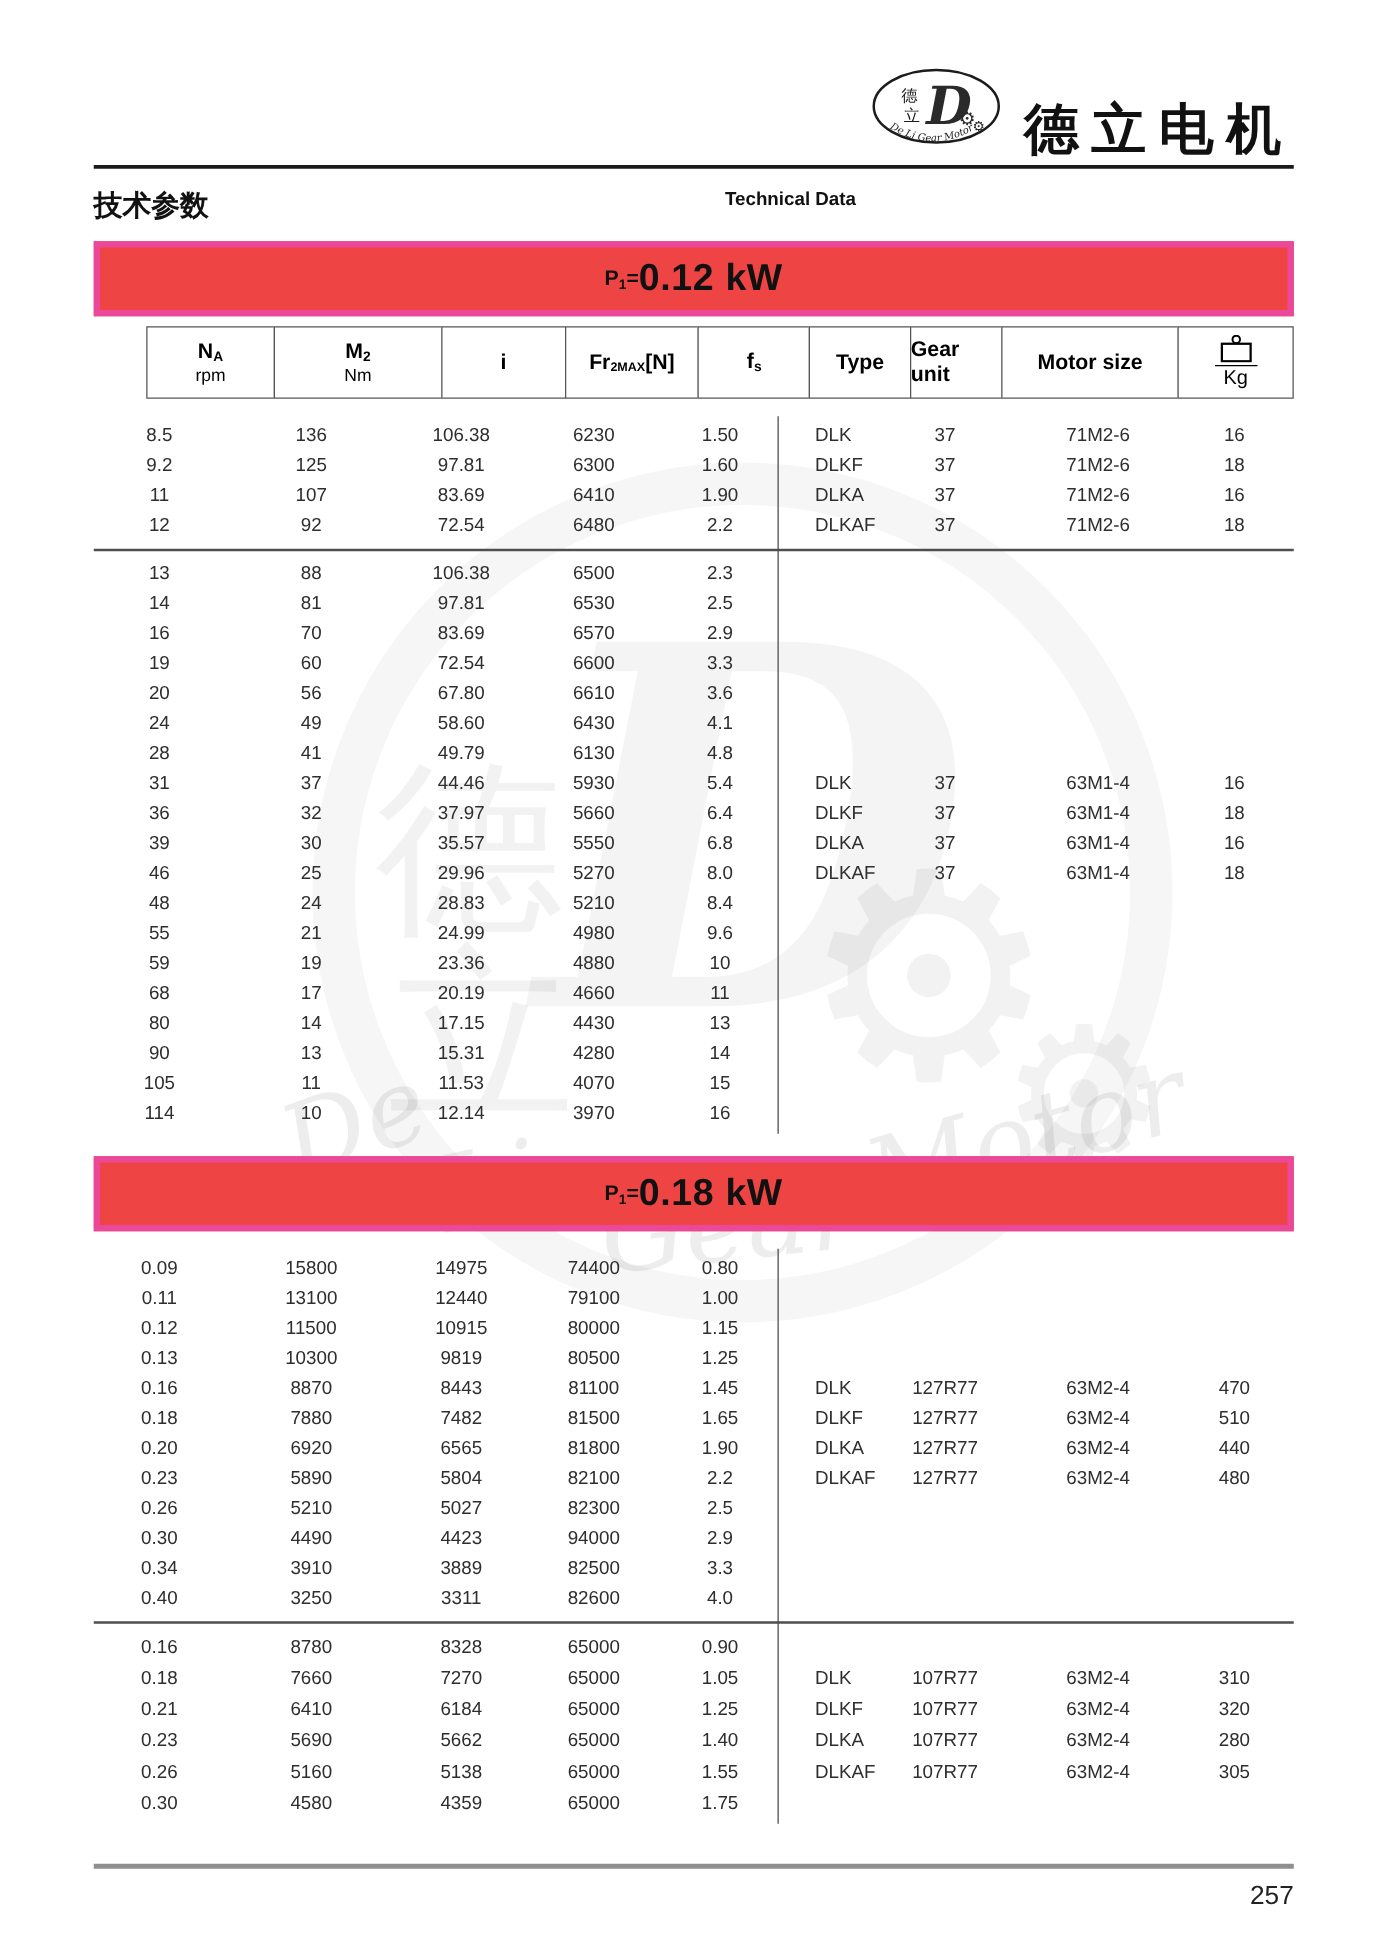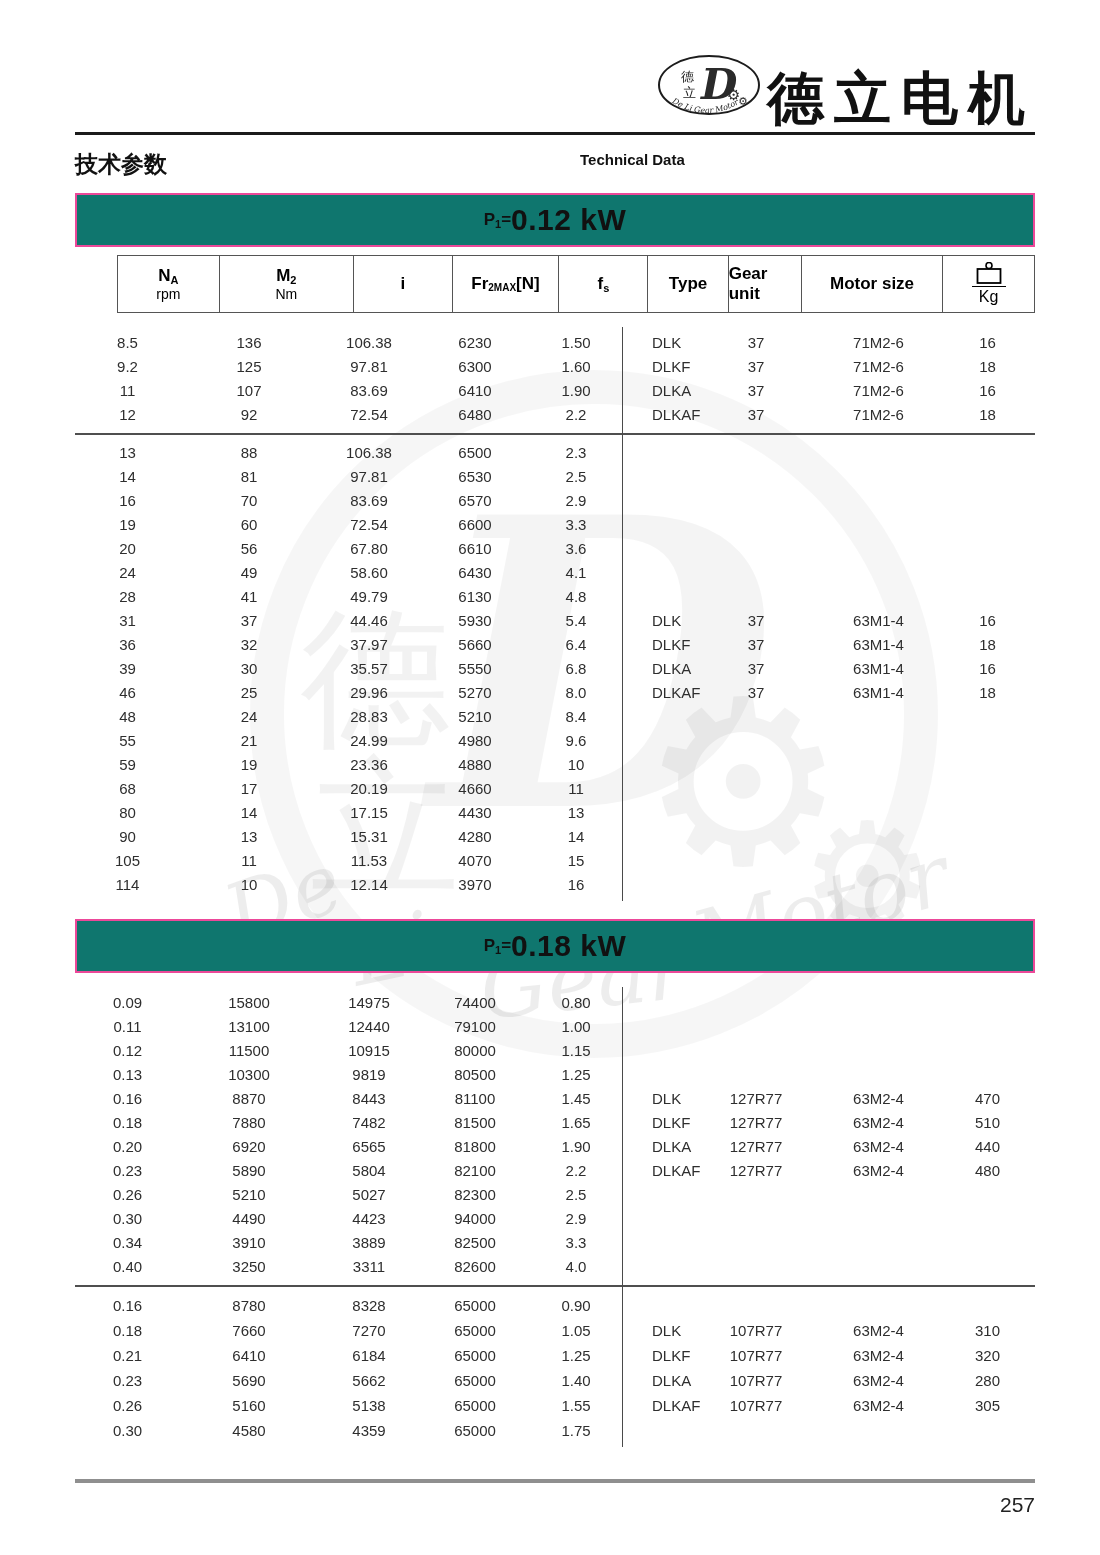--- a/index.html
+++ b/index.html
@@ -19,32 +19,32 @@
   .wm-gear1{left:640px;top:650px;font-size:230px;color:rgba(0,0,0,0.05);}
   .wm-gear2{left:800px;top:790px;font-size:150px;color:rgba(0,0,0,0.05);}
   .wm-word{font-family:"DejaVu Serif",serif;font-style:italic;font-size:84px;color:rgba(0,0,0,0.07);}
   .wm-w1{left:225px;top:850px;transform:rotate(-20deg);}
   .wm-w2{left:350px;top:900px;transform:rotate(-12deg);}
   .wm-w3{left:480px;top:930px;transform:rotate(-6deg);}
   .wm-w4{left:690px;top:860px;transform:rotate(-16deg);}
 
   
   #brand-row{display:flex;align-items:flex-end;justify-content:flex-end;padding-top:50px;height:76px;}
-  #brand-name{font-family:"DejaVu Serif","Liberation Serif",serif;font-weight:bold;font-size:57px;
-    letter-spacing:10px;color:#111;line-height:1;margin-left:4px;}
+  #brand-name{font-family:"DejaVu Serif","Liberation Serif",serif;font-weight:bold;font-size:44px;
+    letter-spacing:10px;color:#111;line-height:1;margin-left:16px;}
   #top-rule{border:none;border-top:3px solid #1b1b1b;margin:6px 0 0 0;}
 
   
   #title-row{position:relative;margin-top:14px;height:34px;}
   #title-cn{font-size:23px;font-weight:bold;color:#111;}
   #title-en{position:absolute;left:505px;top:2px;font-size:15px;font-weight:bold;color:#111;}
 
   
-  .power-box{border:2px solid #ec4899;height:50px;display:flex;align-items:center;justify-content:center;
-    background:#0f766e;}
+  .power-box{border:5px solid #ec4899;height:50px;display:flex;align-items:center;justify-content:center;
+    background:#ef4444;}
   .power-prefix{font-size:17px;font-weight:bold;color:#111;}
   .power-prefix .psub{font-size:11px;vertical-align:-3px;font-weight:bold;}
   .power-value{font-size:30px;font-weight:bold;color:#111;letter-spacing:0.5px;}
   #power-box-1{margin-top:10px;}
   #power-box-2{margin-top:16px;}
 
   
   #col-headers{display:flex;margin-top:8px;height:58px;padding-left:42px;}
   .hcell{border:1px solid #555;margin-left:-1px;display:flex;flex-direction:column;align-items:center;
     justify-content:center;box-sizing:border-box;background:#fff;}

